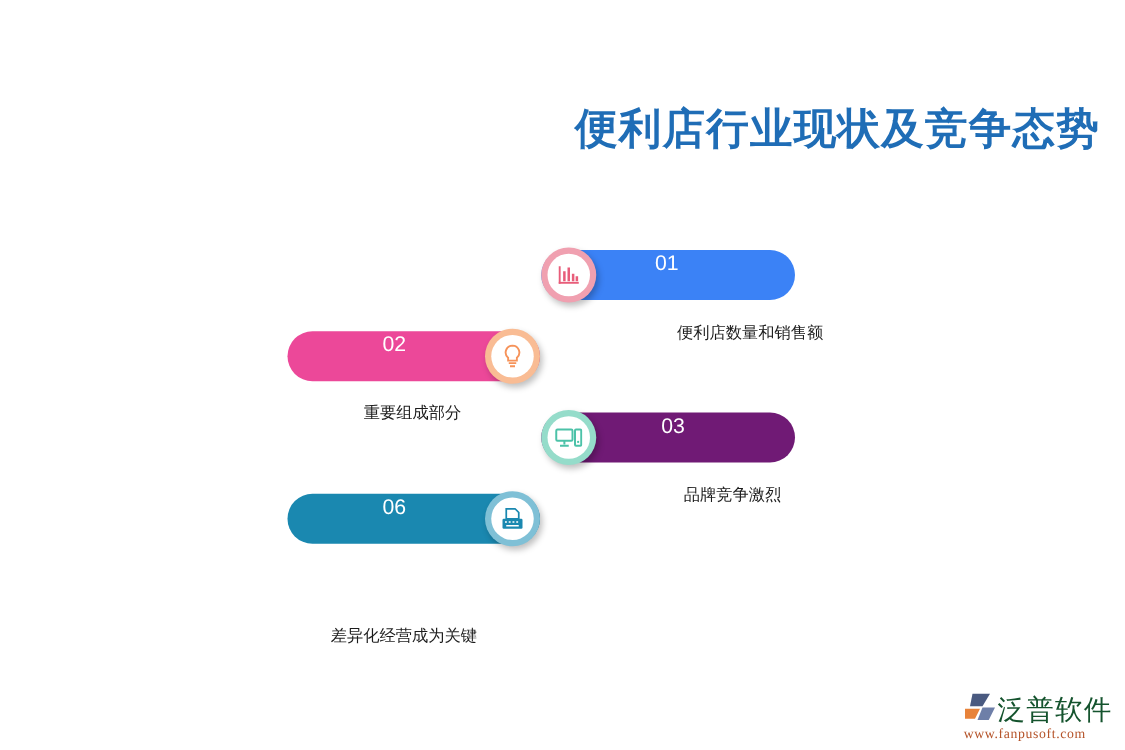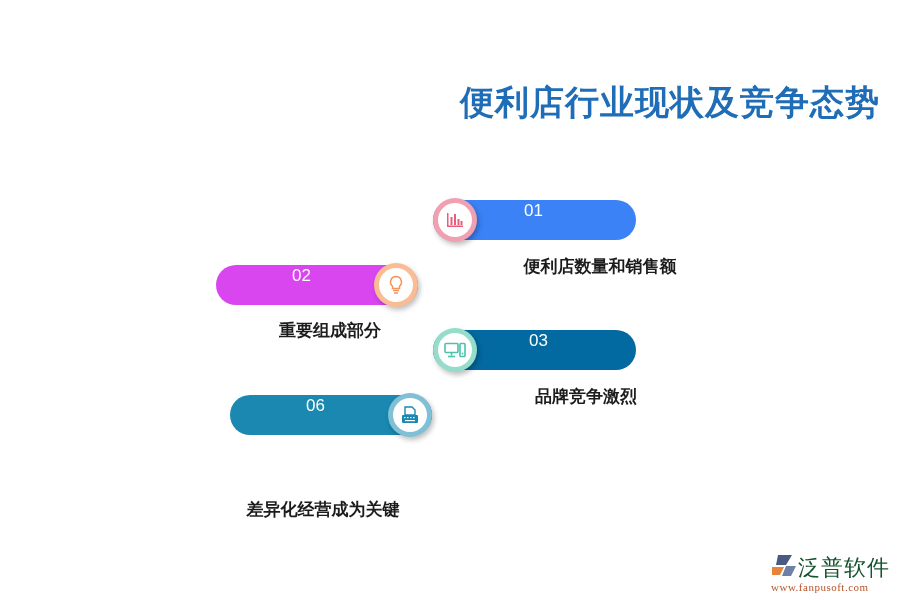--- a/index.html
+++ b/index.html
@@ -19,21 +19,21 @@
     }
     .icon-ring {
       position: absolute; top: -2px; width: 44px; height: 44px; border-radius: 50%;
       box-shadow: 2px 3px 5px rgba(0,0,0,0.25);
     }
     .icon-inner {
       position: absolute; left: 5px; top: 5px; width: 34px; height: 34px; border-radius: 50%;
       background: #ffffff; display: flex; align-items: center; justify-content: center;
     }
     .label {
-      position: absolute; text-align: center; font-size: 17px; font-weight: bold; color: #1c1c1c; line-height: 27px;
+      position: absolute; text-align: center; font-size: 13px; font-weight: normal; color: #1c1c1c; line-height: 27px;
     }
     .logo {
       position: absolute; left: 768px; top: 553px; width: 130px; height: 45px;
     }
     .logo-text {
       position: absolute; left: 30px; top: 0px; font-size: 22px; color: #14532d; letter-spacing: 1px;
     }
     .logo-url {
       position: absolute; left: 3px; top: 28px; font-size: 11px; color: #b5542a; font-family: "Liberation Serif", serif; letter-spacing: 0.5px;
     }
@@ -57,39 +57,39 @@
         </g>
       </svg>
     </div>
   </div>
   <span class="num" style="left:91px;">01</span>
 </div>
 <div class="label" style="left:490px; top:253px; width:220px;">
   <div>便利店数量和销售额</div>
 </div>
 
-<div class="pill" style="left:216px; top:265px; width:202px; background:#d946ef;">
+<div class="pill" style="left:230px; top:265px; width:202px; background:#ec4899;">
   <div class="icon-ring" style="left:158px; background:#f9bc94;">
     <div class="icon-inner">
       <svg width="16" height="20" viewBox="0 0 16 20">
         <g fill="none" stroke="#f6935a" stroke-width="1.5">
           <path d="M8 1.5 a5.5 5.5 0 0 0 -3.5 9.7 v2.3 h7 v-2.3 a5.5 5.5 0 0 0 -3.5 -9.7 z"></path>
           <line x1="5" y1="15.5" x2="11" y2="15.5"></line>
           <line x1="6" y1="18" x2="10" y2="18"></line>
         </g>
       </svg>
     </div>
   </div>
   <span class="num" style="left:76px;">02</span>
 </div>
 <div class="label" style="left:225px; top:317px; width:210px;">
   <div>重要组成部分</div>
 </div>
 
-<div class="pill" style="left:433px; top:330px; width:203px; background:#0369a1;text-align:center;">
+<div class="pill" style="left:433px; top:330px; width:203px; background:#701a75;text-align:center;">
   <div class="icon-ring" style="left:0px; background:#95dcca;">
     <div class="icon-inner">
       <svg width="22" height="16" viewBox="0 0 22 16">
         <g fill="none" stroke="#4cc2a8" stroke-width="1.6">
           <rect x="1" y="1.5" width="13" height="9" rx="1"></rect>
           <line x1="7.5" y1="10.5" x2="7.5" y2="13.5"></line>
           <line x1="4" y1="14.5" x2="11" y2="14.5"></line>
           <rect x="16" y="1.5" width="5" height="13" rx="0.8"></rect>
         </g>
         <circle cx="18.5" cy="11.5" r="0.9" fill="#4cc2a8"></circle>

